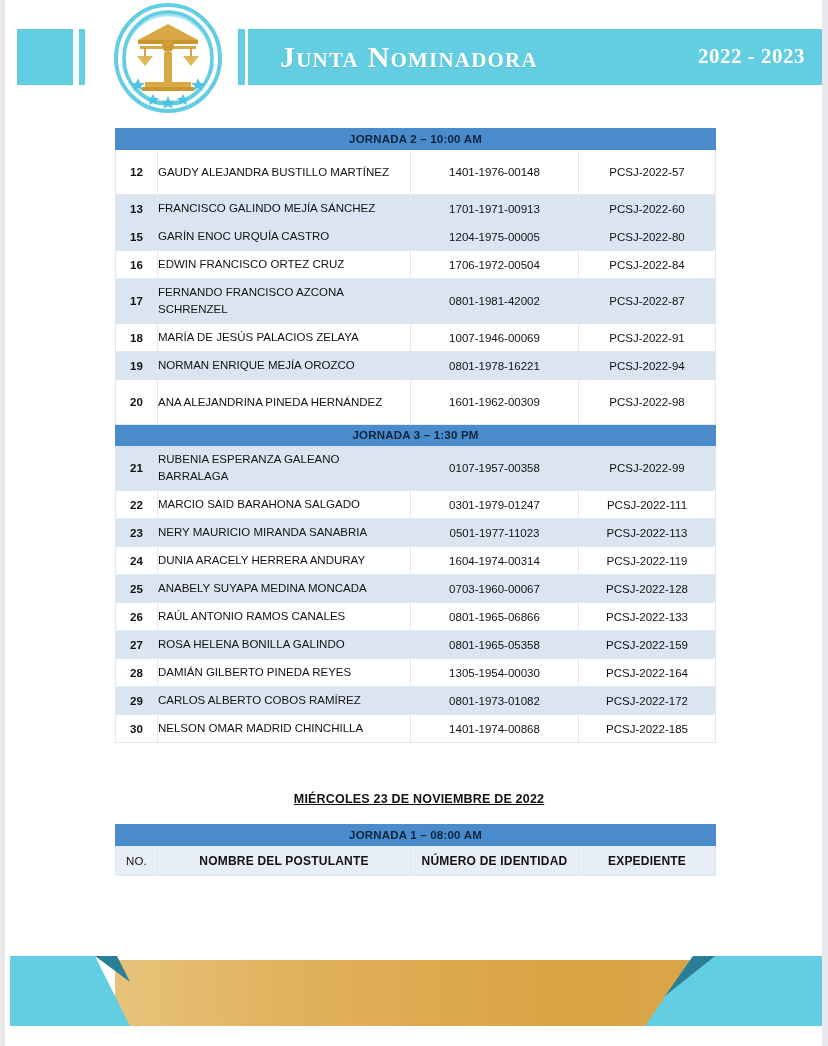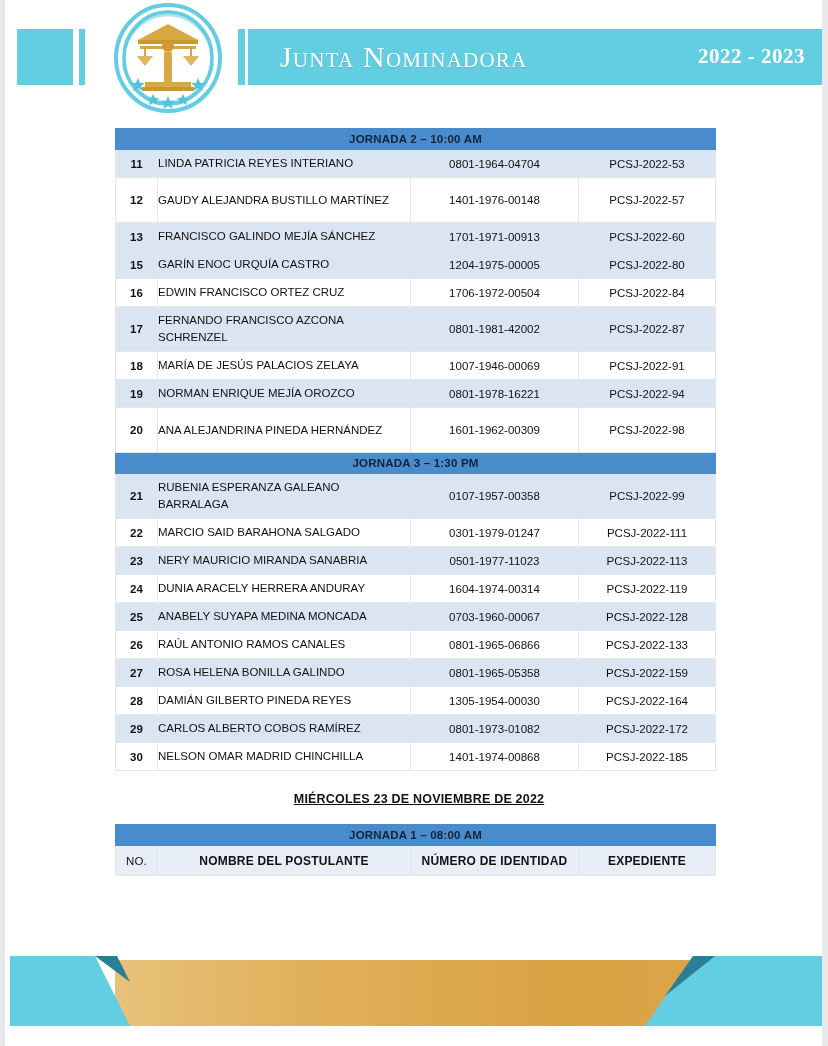--- a/index.html
+++ b/index.html
@@ -55,21 +55,21 @@
     position: absolute;
     left: 233px; top: 29px;
     width: 7px; height: 56px;
     background: #63cde2;
   }
   .hdr-title {
     position: absolute;
     left: 275px; top: 40px;
     font-family: "Liberation Serif", serif;
     font-size: 30px;
-    font-weight: normal;
+    font-weight: bold;
     font-variant: small-caps;
     color: #ffffff;
     letter-spacing: 1.2px;
     line-height: 34px;
     text-shadow: 0 1px 1px rgba(0,0,0,0.10);
   }
   .hdr-years {
     position: absolute;
     right: 28px; top: 44px;
     font-family: "Liberation Serif", serif;
@@ -230,26 +230,20 @@
   <table class="tbl" id="table-top">
     <colgroup>
       <col class="col-no">
         <col class="col-name">
         <col class="col-id">
         <col class="col-exp">
     </colgroup>
     <tbody id="top-body">
         <tr>
           <td class="jornada-cell" colspan="4">JORNADA 2 – 10:00 AM</td>
-        </tr>
-        <tr class="shade one">
-          <td class="r-no">11</td>
-          <td class="r-name">LINDA PATRICIA REYES INTERIANO</td>
-          <td class="r-id">0801-1964-04704</td>
-          <td class="r-exp">PCSJ-2022-53</td>
         </tr>
         <tr class="plain two">
           <td class="r-no">12</td>
           <td class="r-name">GAUDY ALEJANDRA BUSTILLO MARTÍNEZ</td>
           <td class="r-id">1401-1976-00148</td>
           <td class="r-exp">PCSJ-2022-57</td>
         </tr>
         <tr class="shade one">
           <td class="r-no">13</td>
           <td class="r-name">FRANCISCO GALINDO MEJÍA SÁNCHEZ</td>

